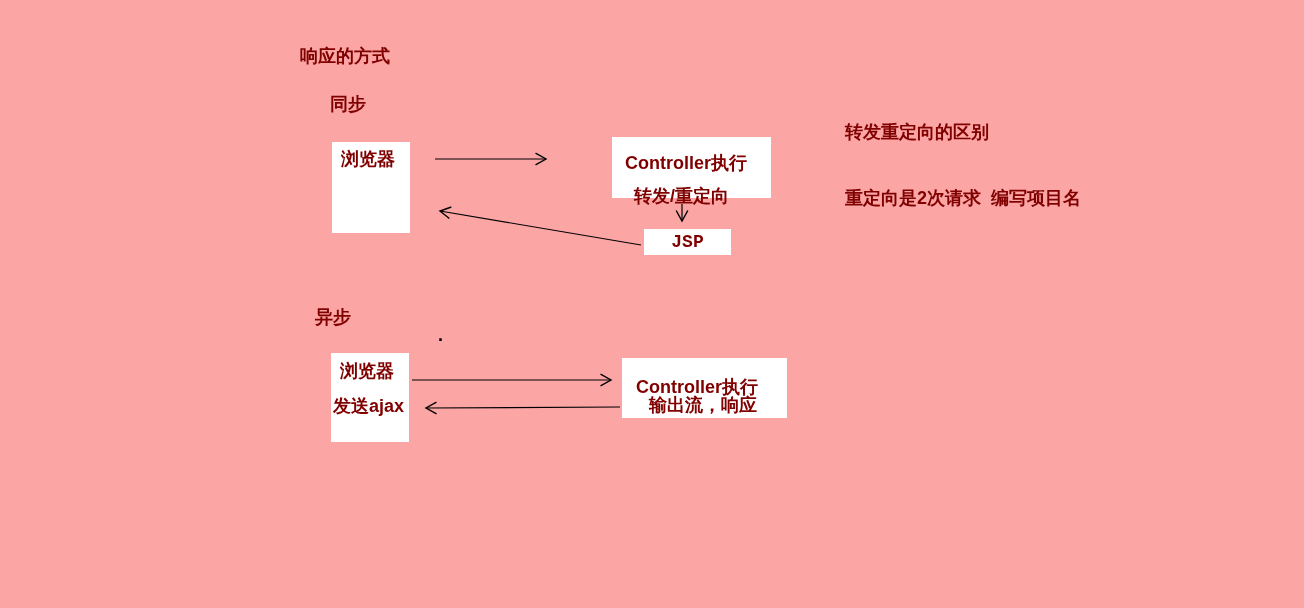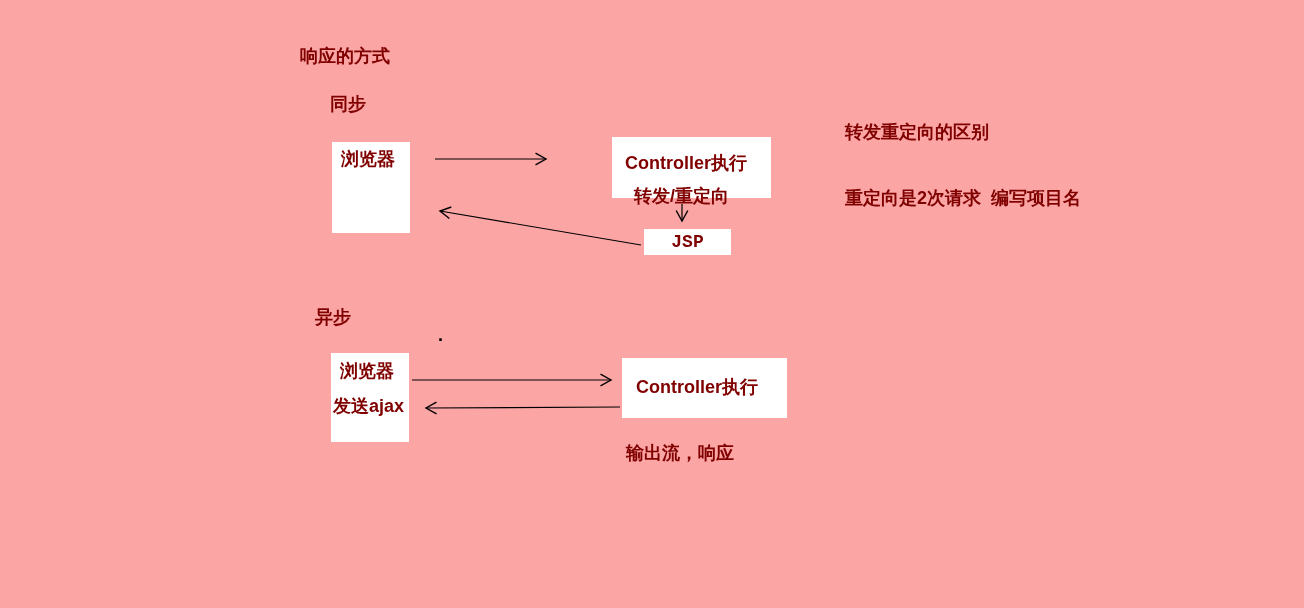--- a/index.html
+++ b/index.html
@@ -60,21 +60,21 @@
 
   <div class="t" style="left:438px;top:326px;color:#000000;">.</div>
 
   <div class="box" style="left:328px;top:350px;width:84px;height:95px;">
     <div class="t" style="left:9px;top:9px;">浏览器</div>
     <div class="t" style="left:2px;top:44px;">发送ajax</div>
   </div>
 
   <div class="box" style="left:619px;top:355px;width:171px;height:66px;">
     <div class="t" style="left:14px;top:20px;">Controller执行</div>
-    <div class="t" style="left:4px;top:38px;margin-top:48px;">输出流，响应</div>
+    <div class="t" style="left:27px;top:38px;">输出流，响应</div>
   </div>
 
   <svg class="arrows" viewBox="0 0 1304 608" xmlns="http://www.w3.org/2000/svg">
     <defs>
       <marker id="arrowhead" markerUnits="userSpaceOnUse" markerWidth="14" markerHeight="14" viewBox="0 0 12 12" refX="10" refY="6" orient="auto">
         <path d="M1,1 L10,6 L1,11" fill="none" stroke="#000000" stroke-width="1.2"></path>
       </marker>
     </defs>
     <line x1="435" y1="159" x2="546" y2="159" stroke="#000000" stroke-width="1.2" marker-end="url(#arrowhead)"></line>
     <line x1="641" y1="245" x2="440" y2="211" stroke="#000000" stroke-width="1.2" marker-end="url(#arrowhead)"></line>

